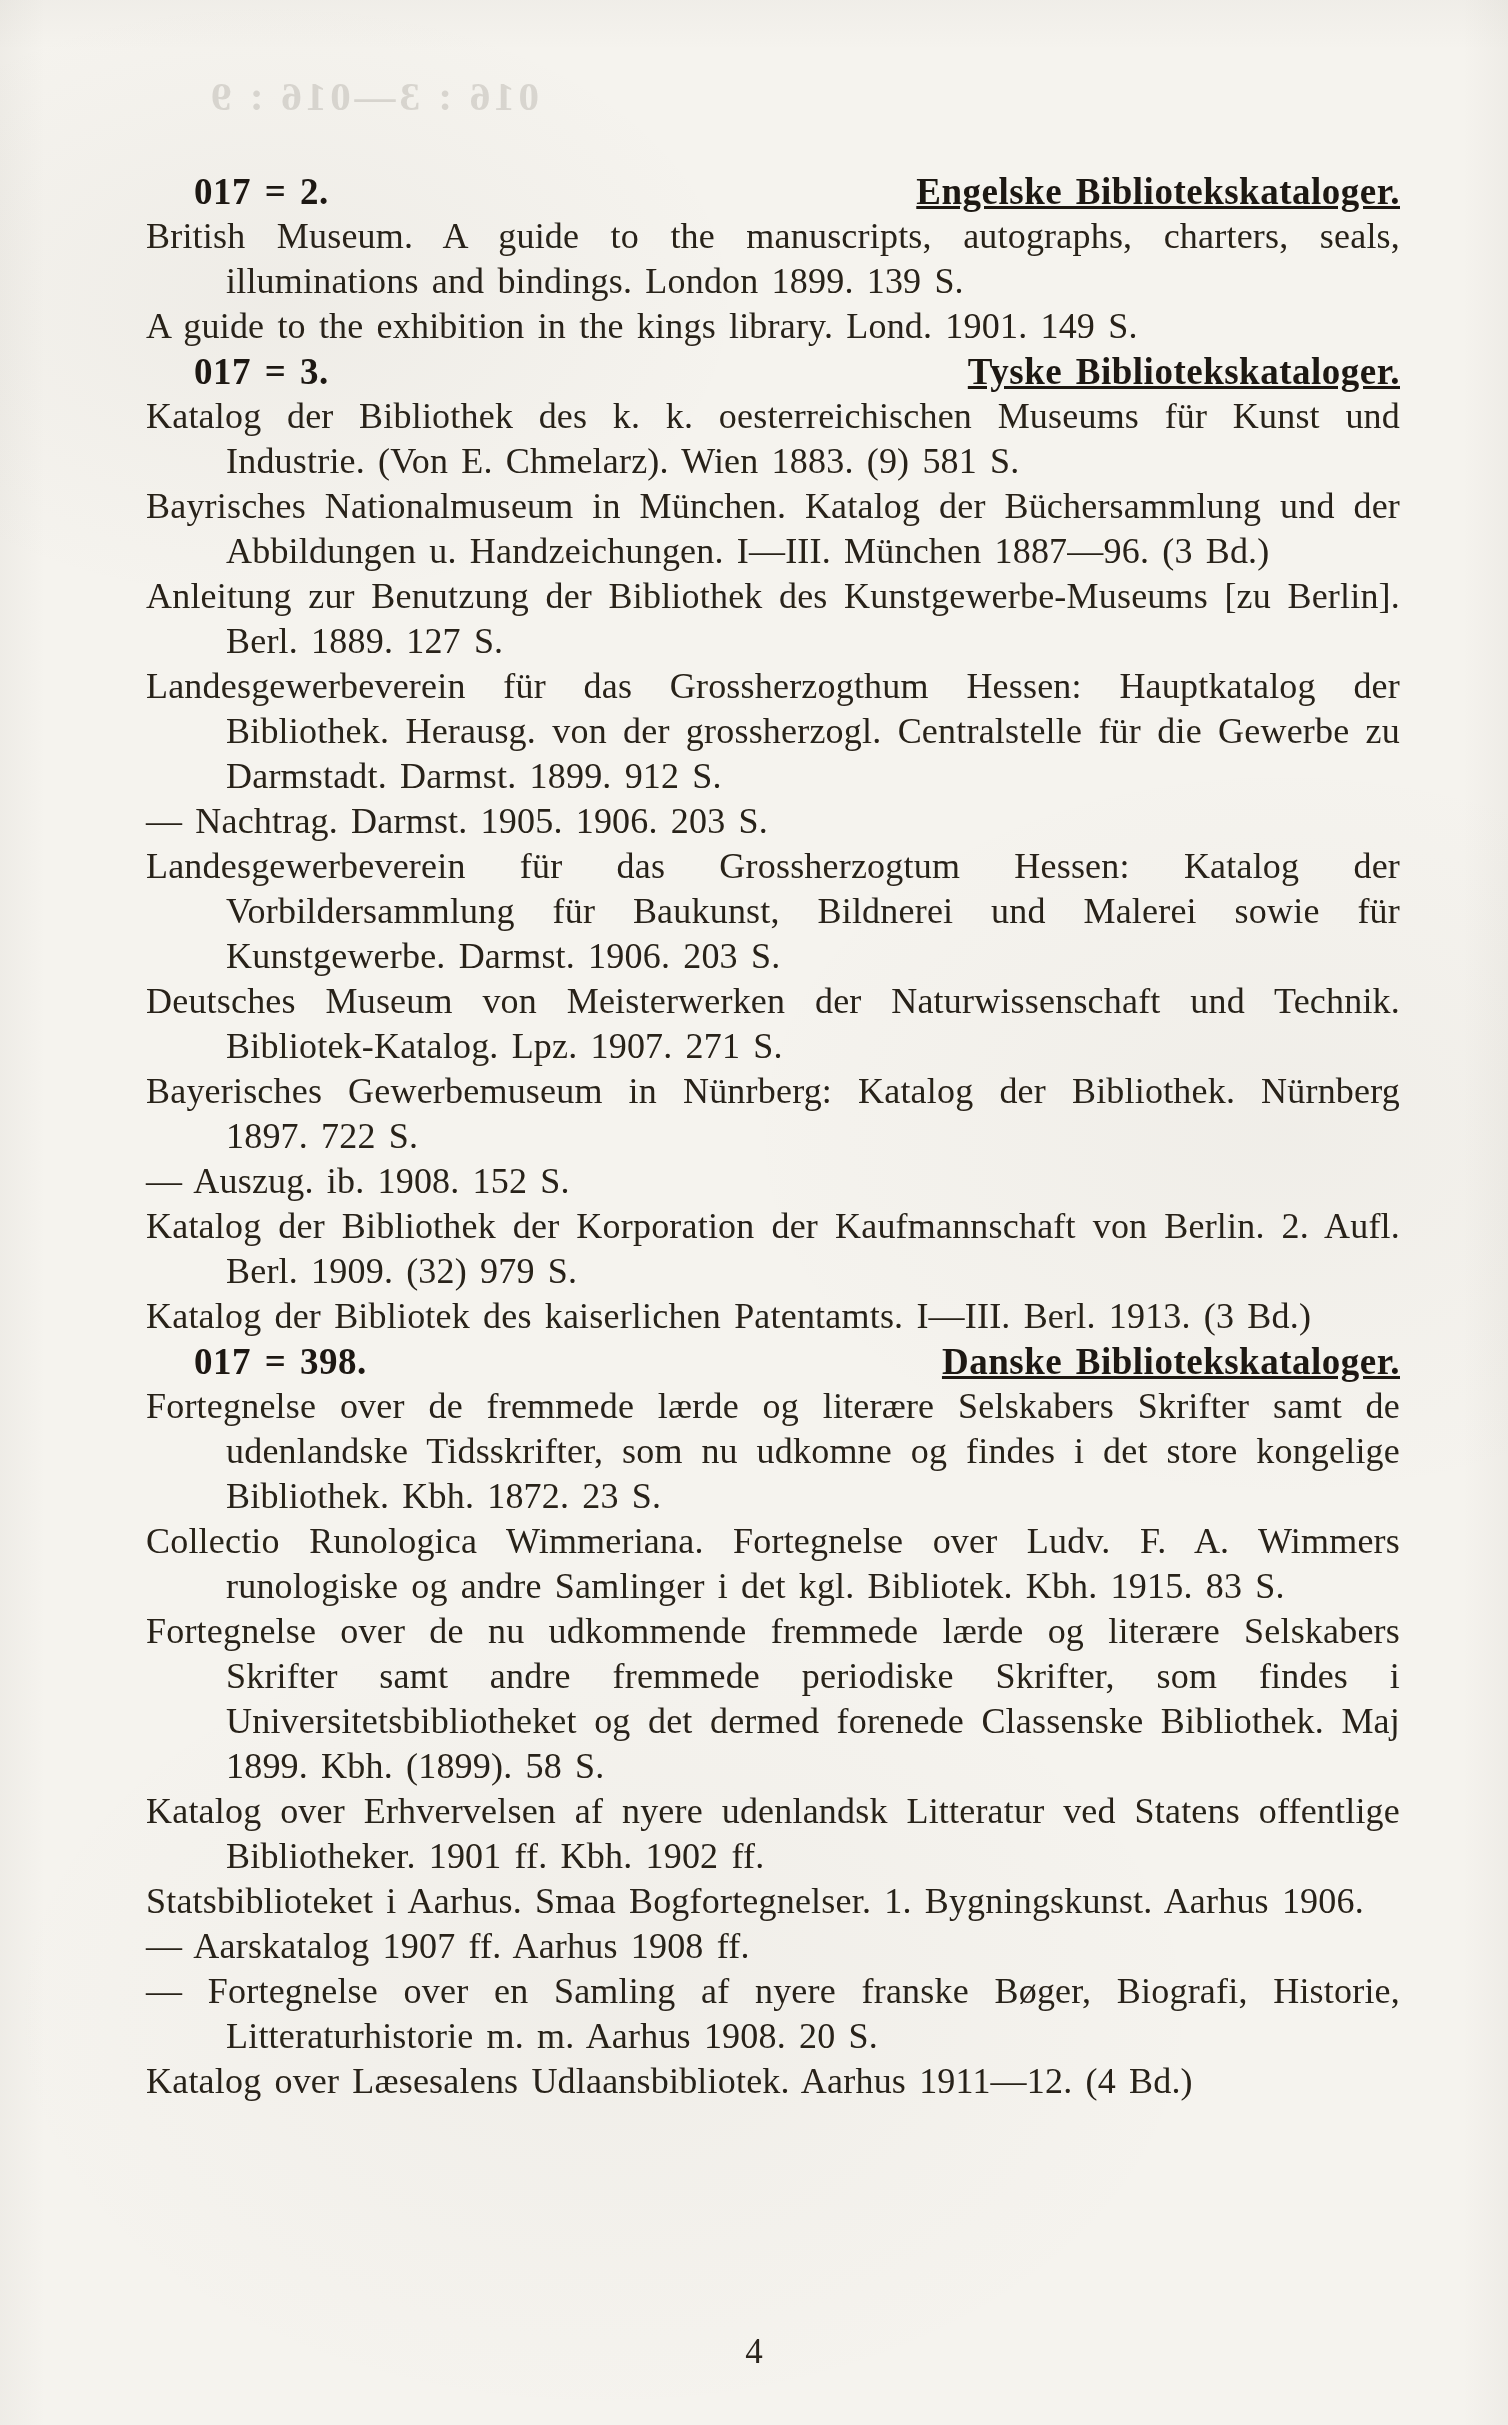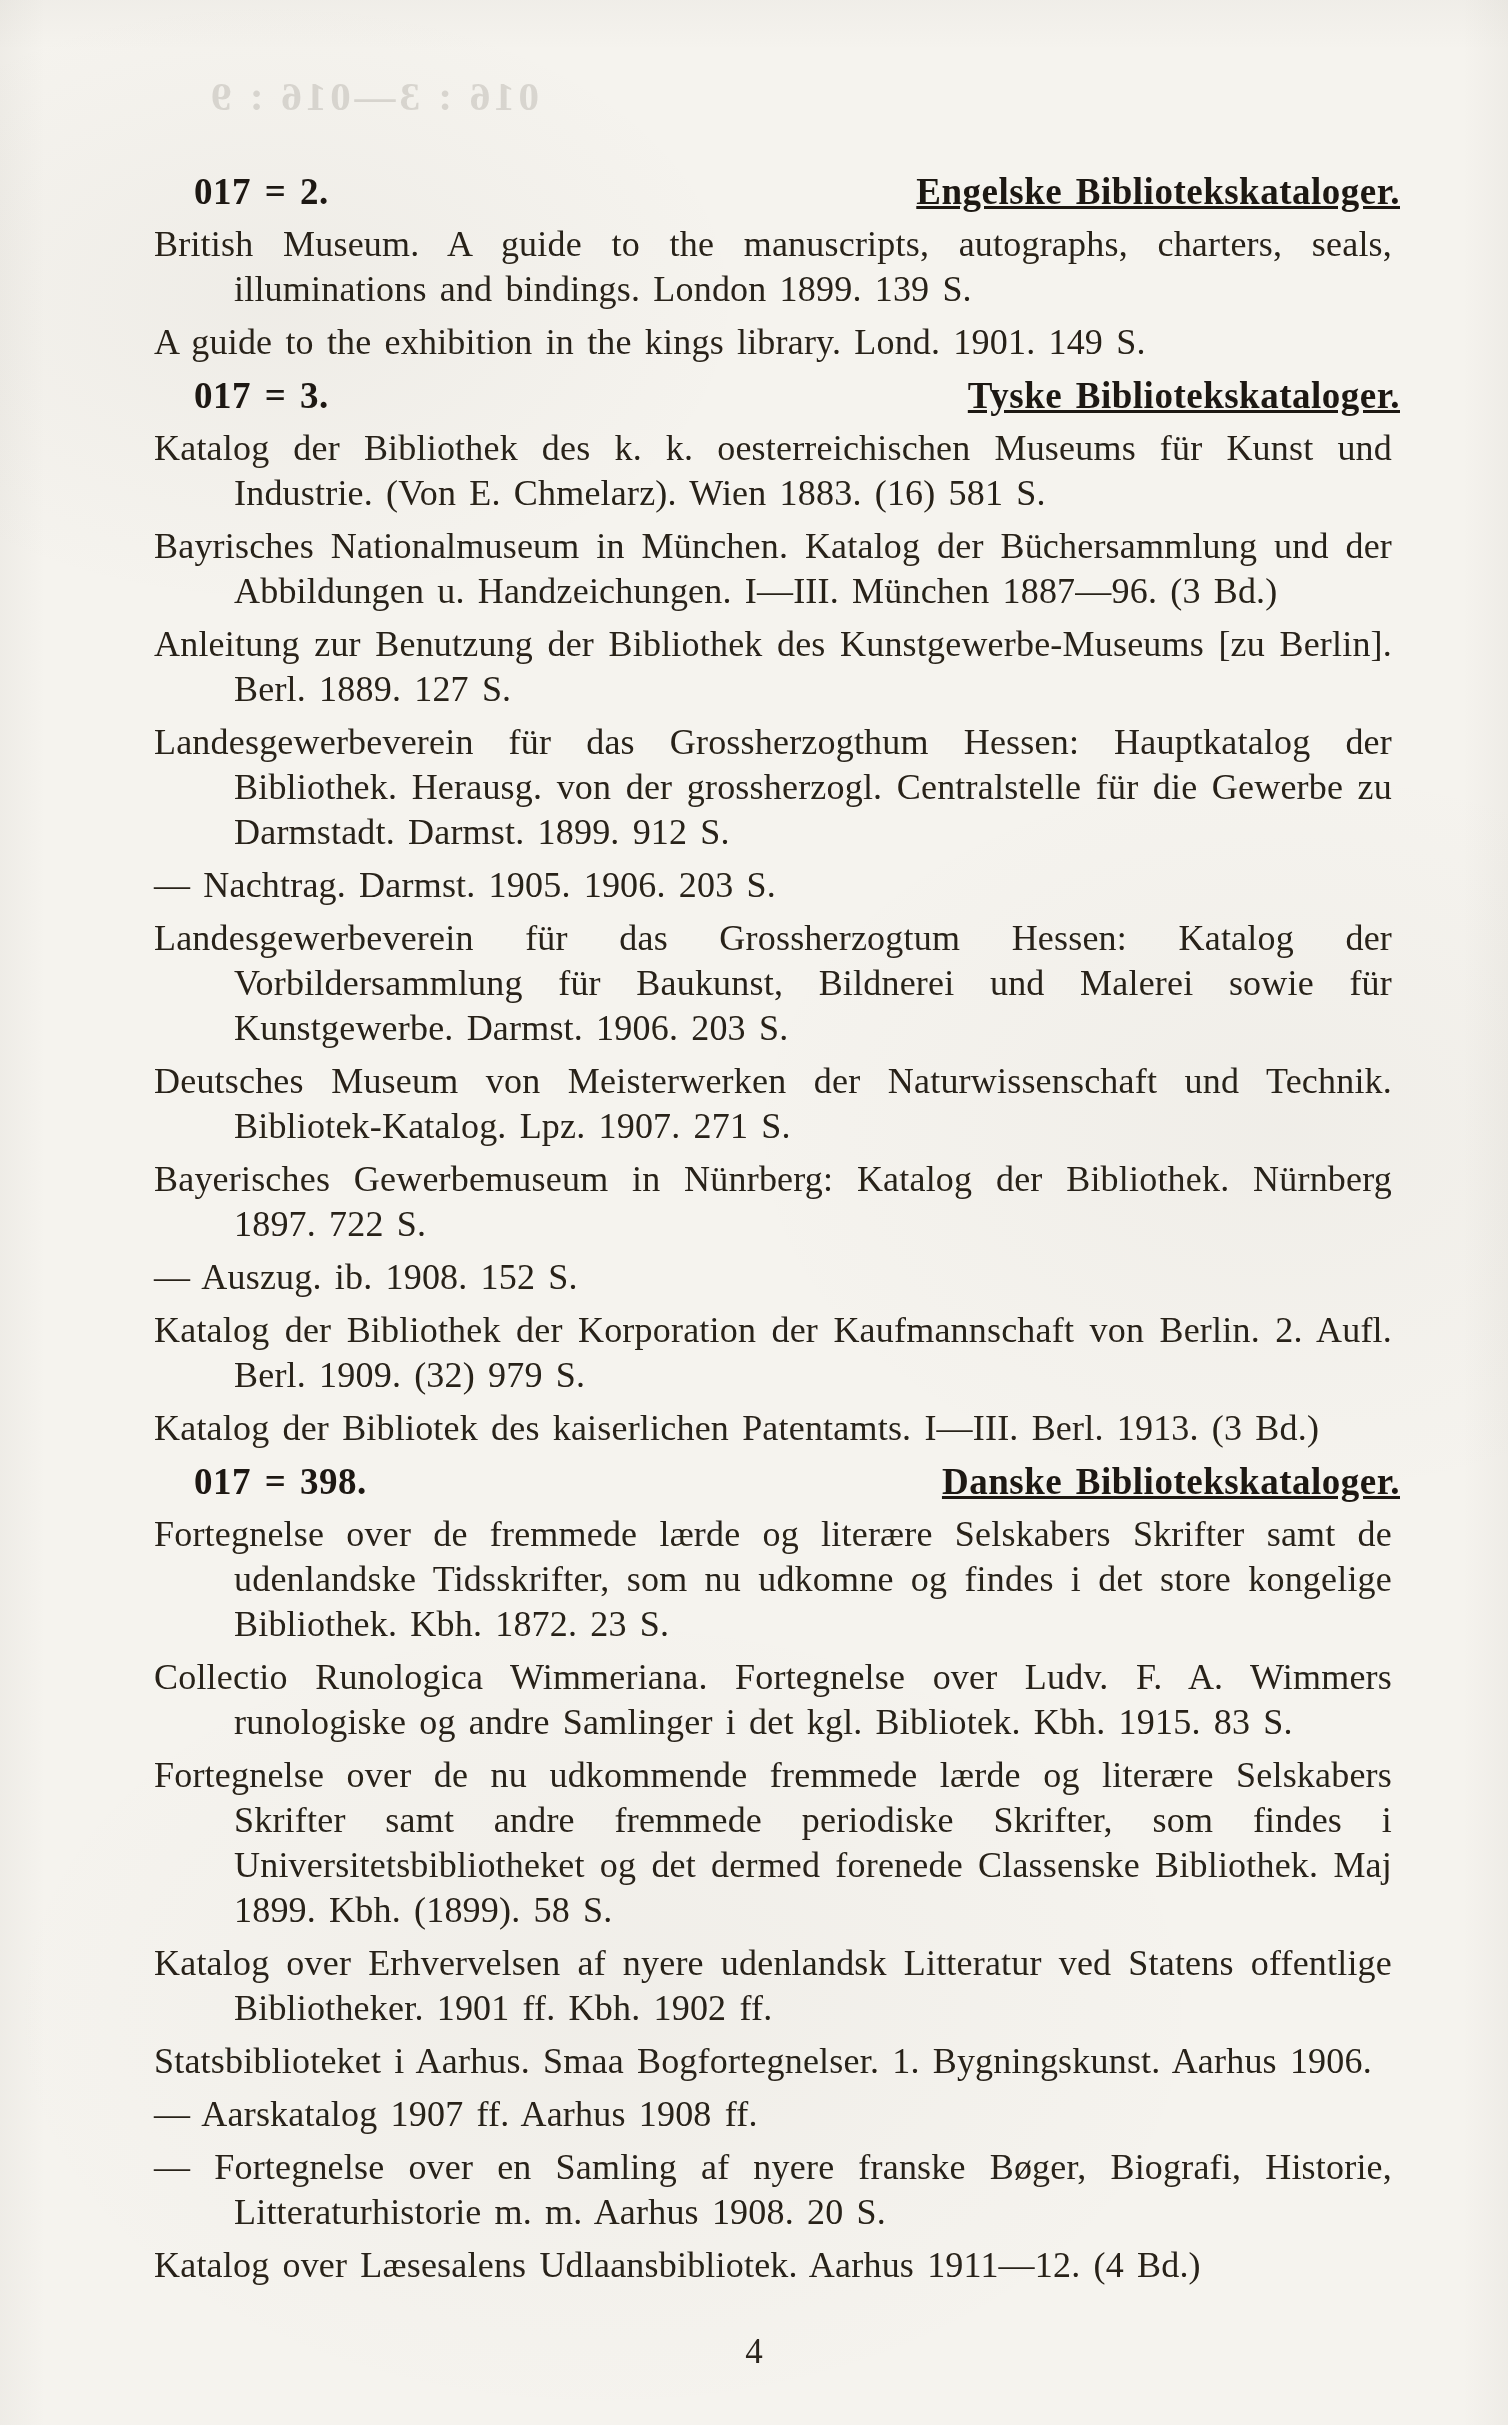--- a/index.html
+++ b/index.html
@@ -62,21 +62,21 @@
   }
   .section-code {
     white-space: nowrap;
     margin-left: 48px;
   }
   .section-title {
     white-space: nowrap;
     text-decoration: underline;
   }
   .entry {
-    margin: 8px;
+    margin: 0;
     padding-left: 80px;
     text-indent: -80px;
     text-align: justify;
     color: #282219;
   }
   .page-number {
     position: absolute;
     top: 2332px;
     left: 0;
     width: 1508px;
@@ -104,21 +104,21 @@
   <p class="entry">A guide to the exhibition in the kings library.  Lond. 1901.  149 S.</p>
 </div>
   </section>
 
   <section class="section">
     <div class="section-header">
       <span class="section-code">017 = 3.</span>
       <span class="section-title">Tyske Bibliotekskataloger.</span>
     </div>
     <div class="entries">
-  <p class="entry">Katalog der Bibliothek des k. k. oesterreichischen Museums für Kunst und Industrie.  (Von E. Chmelarz).  Wien 1883.  (16) 581 S.</p>
+  <p class="entry">Katalog der Bibliothek des k. k. oesterreichischen Museums für Kunst und Industrie.  (Von E. Chmelarz).  Wien 1883.  (9) 581 S.</p>
 
   <p class="entry">Bayrisches Nationalmuseum in München.  Katalog der Büchersammlung und der Abbildungen u. Handzeichungen.  I—III. München 1887—96.  (3 Bd.)</p>
 
   <p class="entry">Anleitung zur Benutzung der Bibliothek des Kunstgewerbe-Museums [zu Berlin].  Berl. 1889.  127 S.</p>
 
   <p class="entry">Landesgewerbeverein für das Grossherzogthum Hessen: Hauptkatalog der Bibliothek.  Herausg. von der grossherzogl. Centralstelle für die Gewerbe zu Darmstadt.  Darmst. 1899.  912 S.</p>
 
   <p class="entry">—  Nachtrag.  Darmst. 1905. 1906.  203 S.</p>
 
   <p class="entry">Landesgewerbeverein für das Grossherzogtum Hessen:  Katalog der Vorbildersammlung für Baukunst, Bildnerei und Malerei sowie für Kunstgewerbe.  Darmst. 1906.  203 S.</p>

